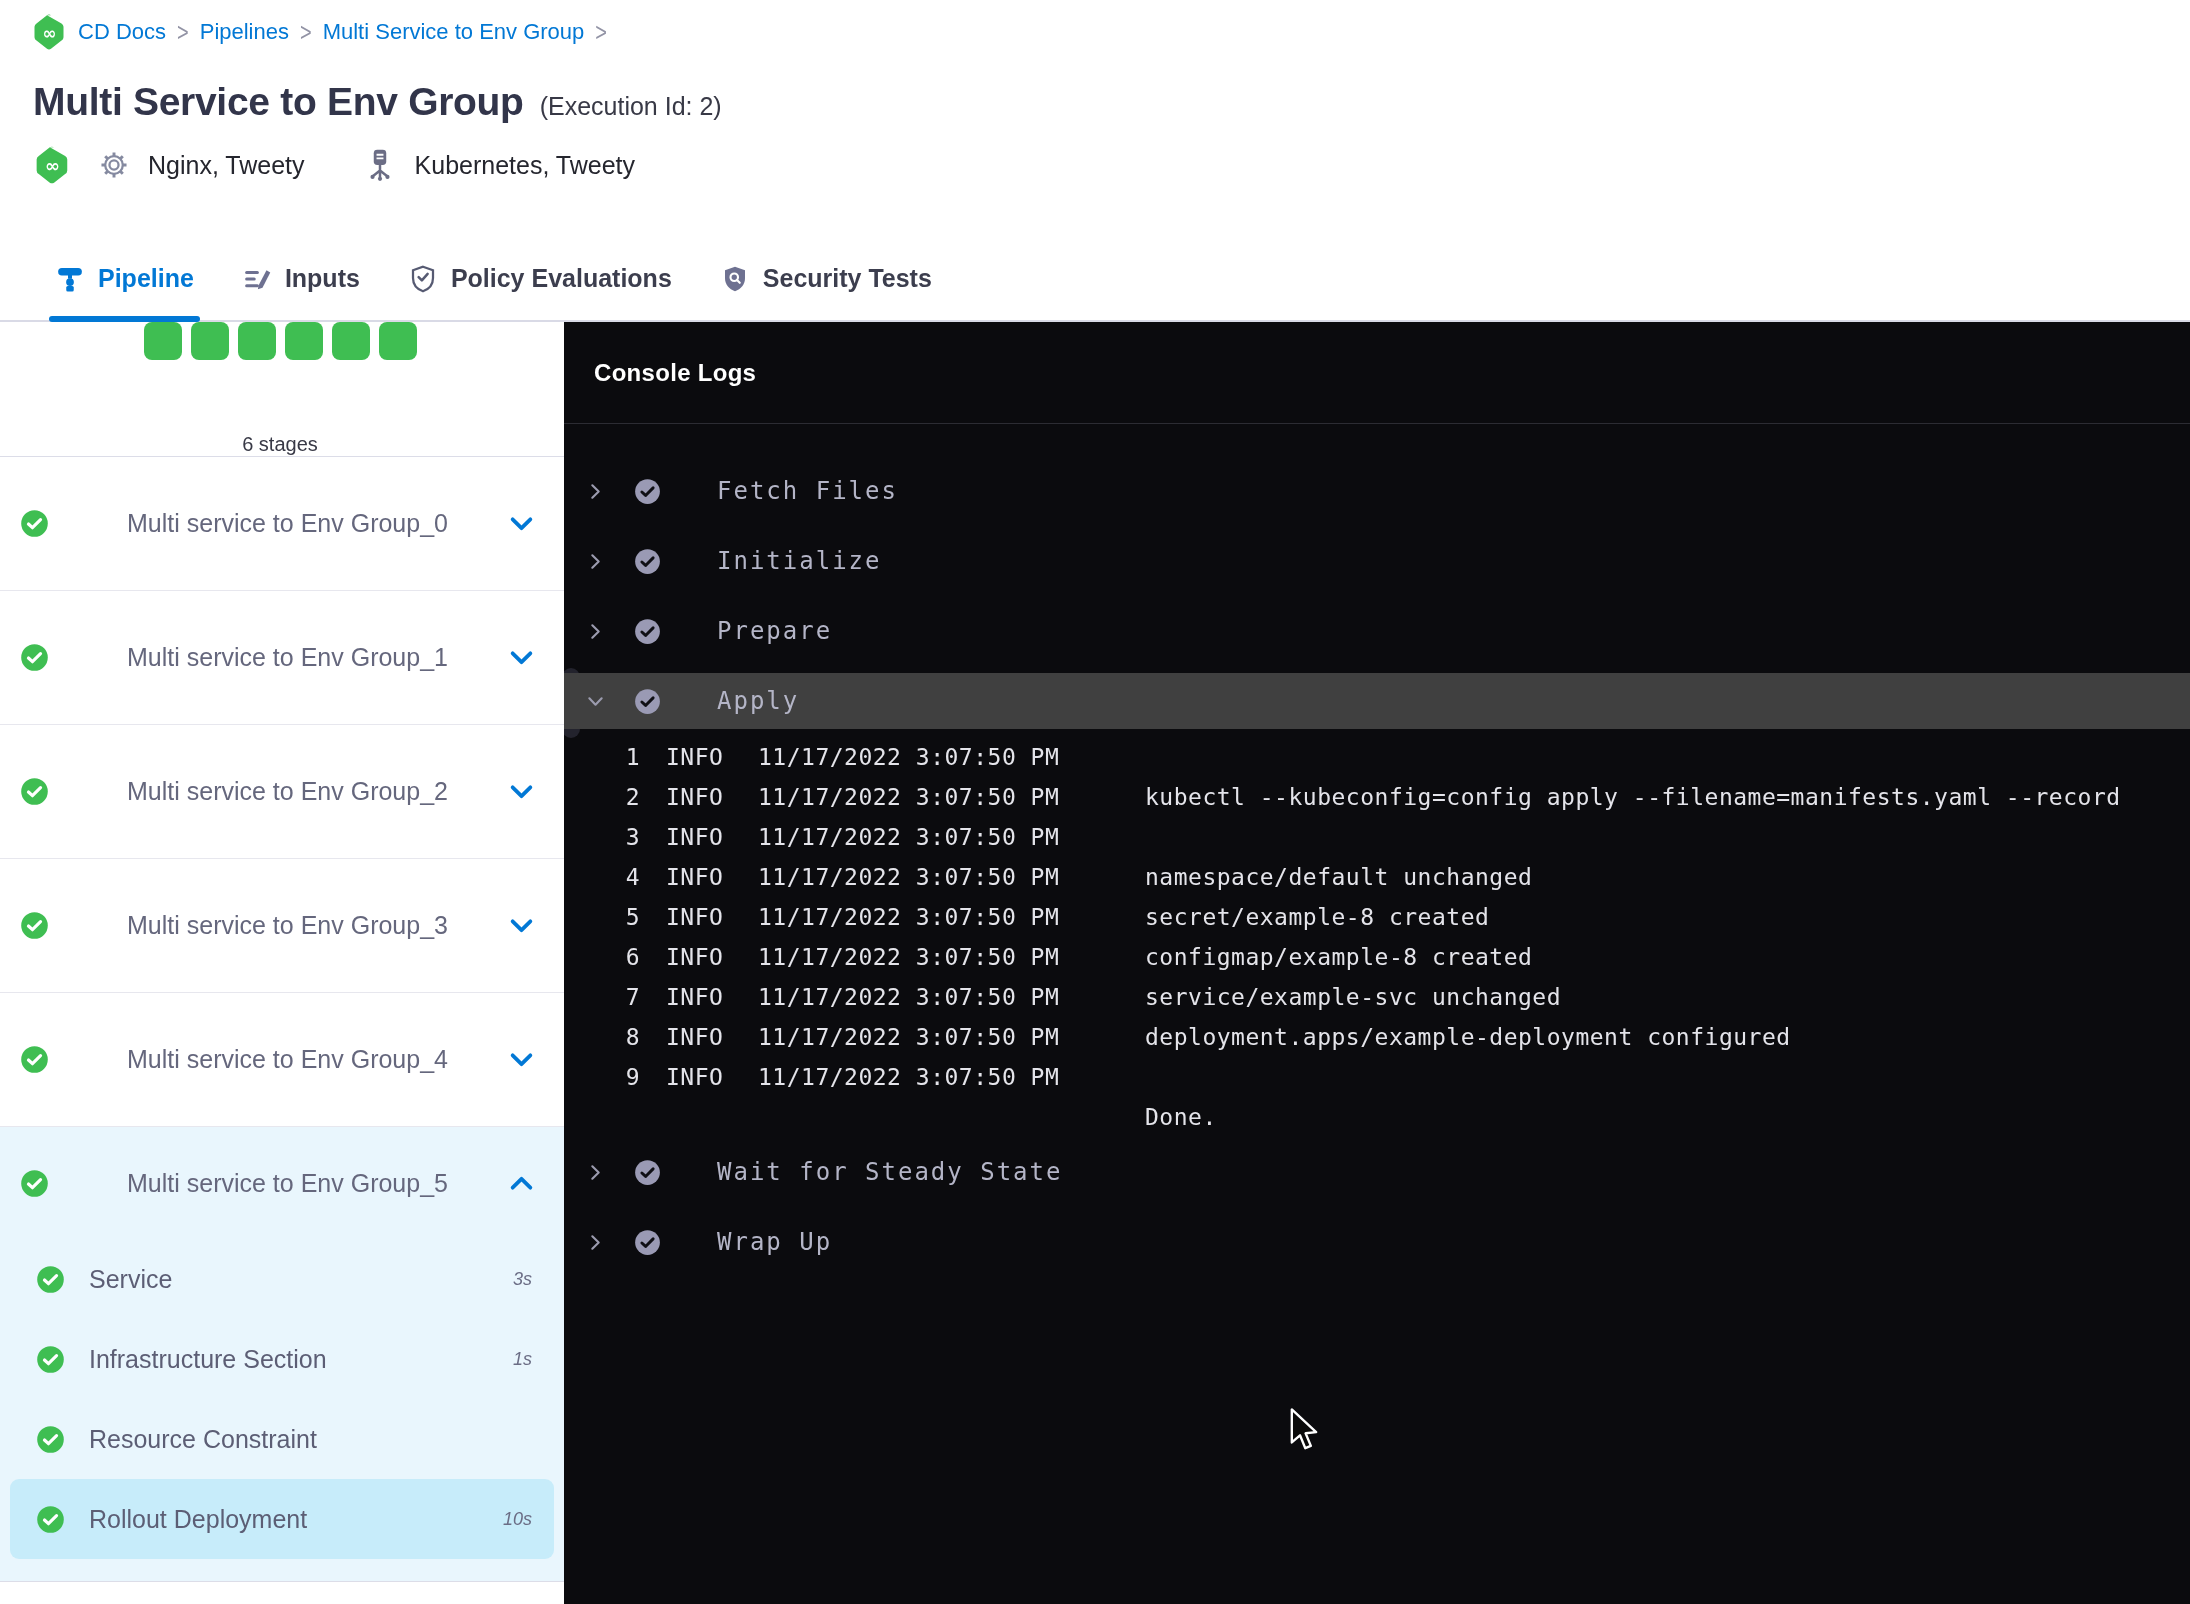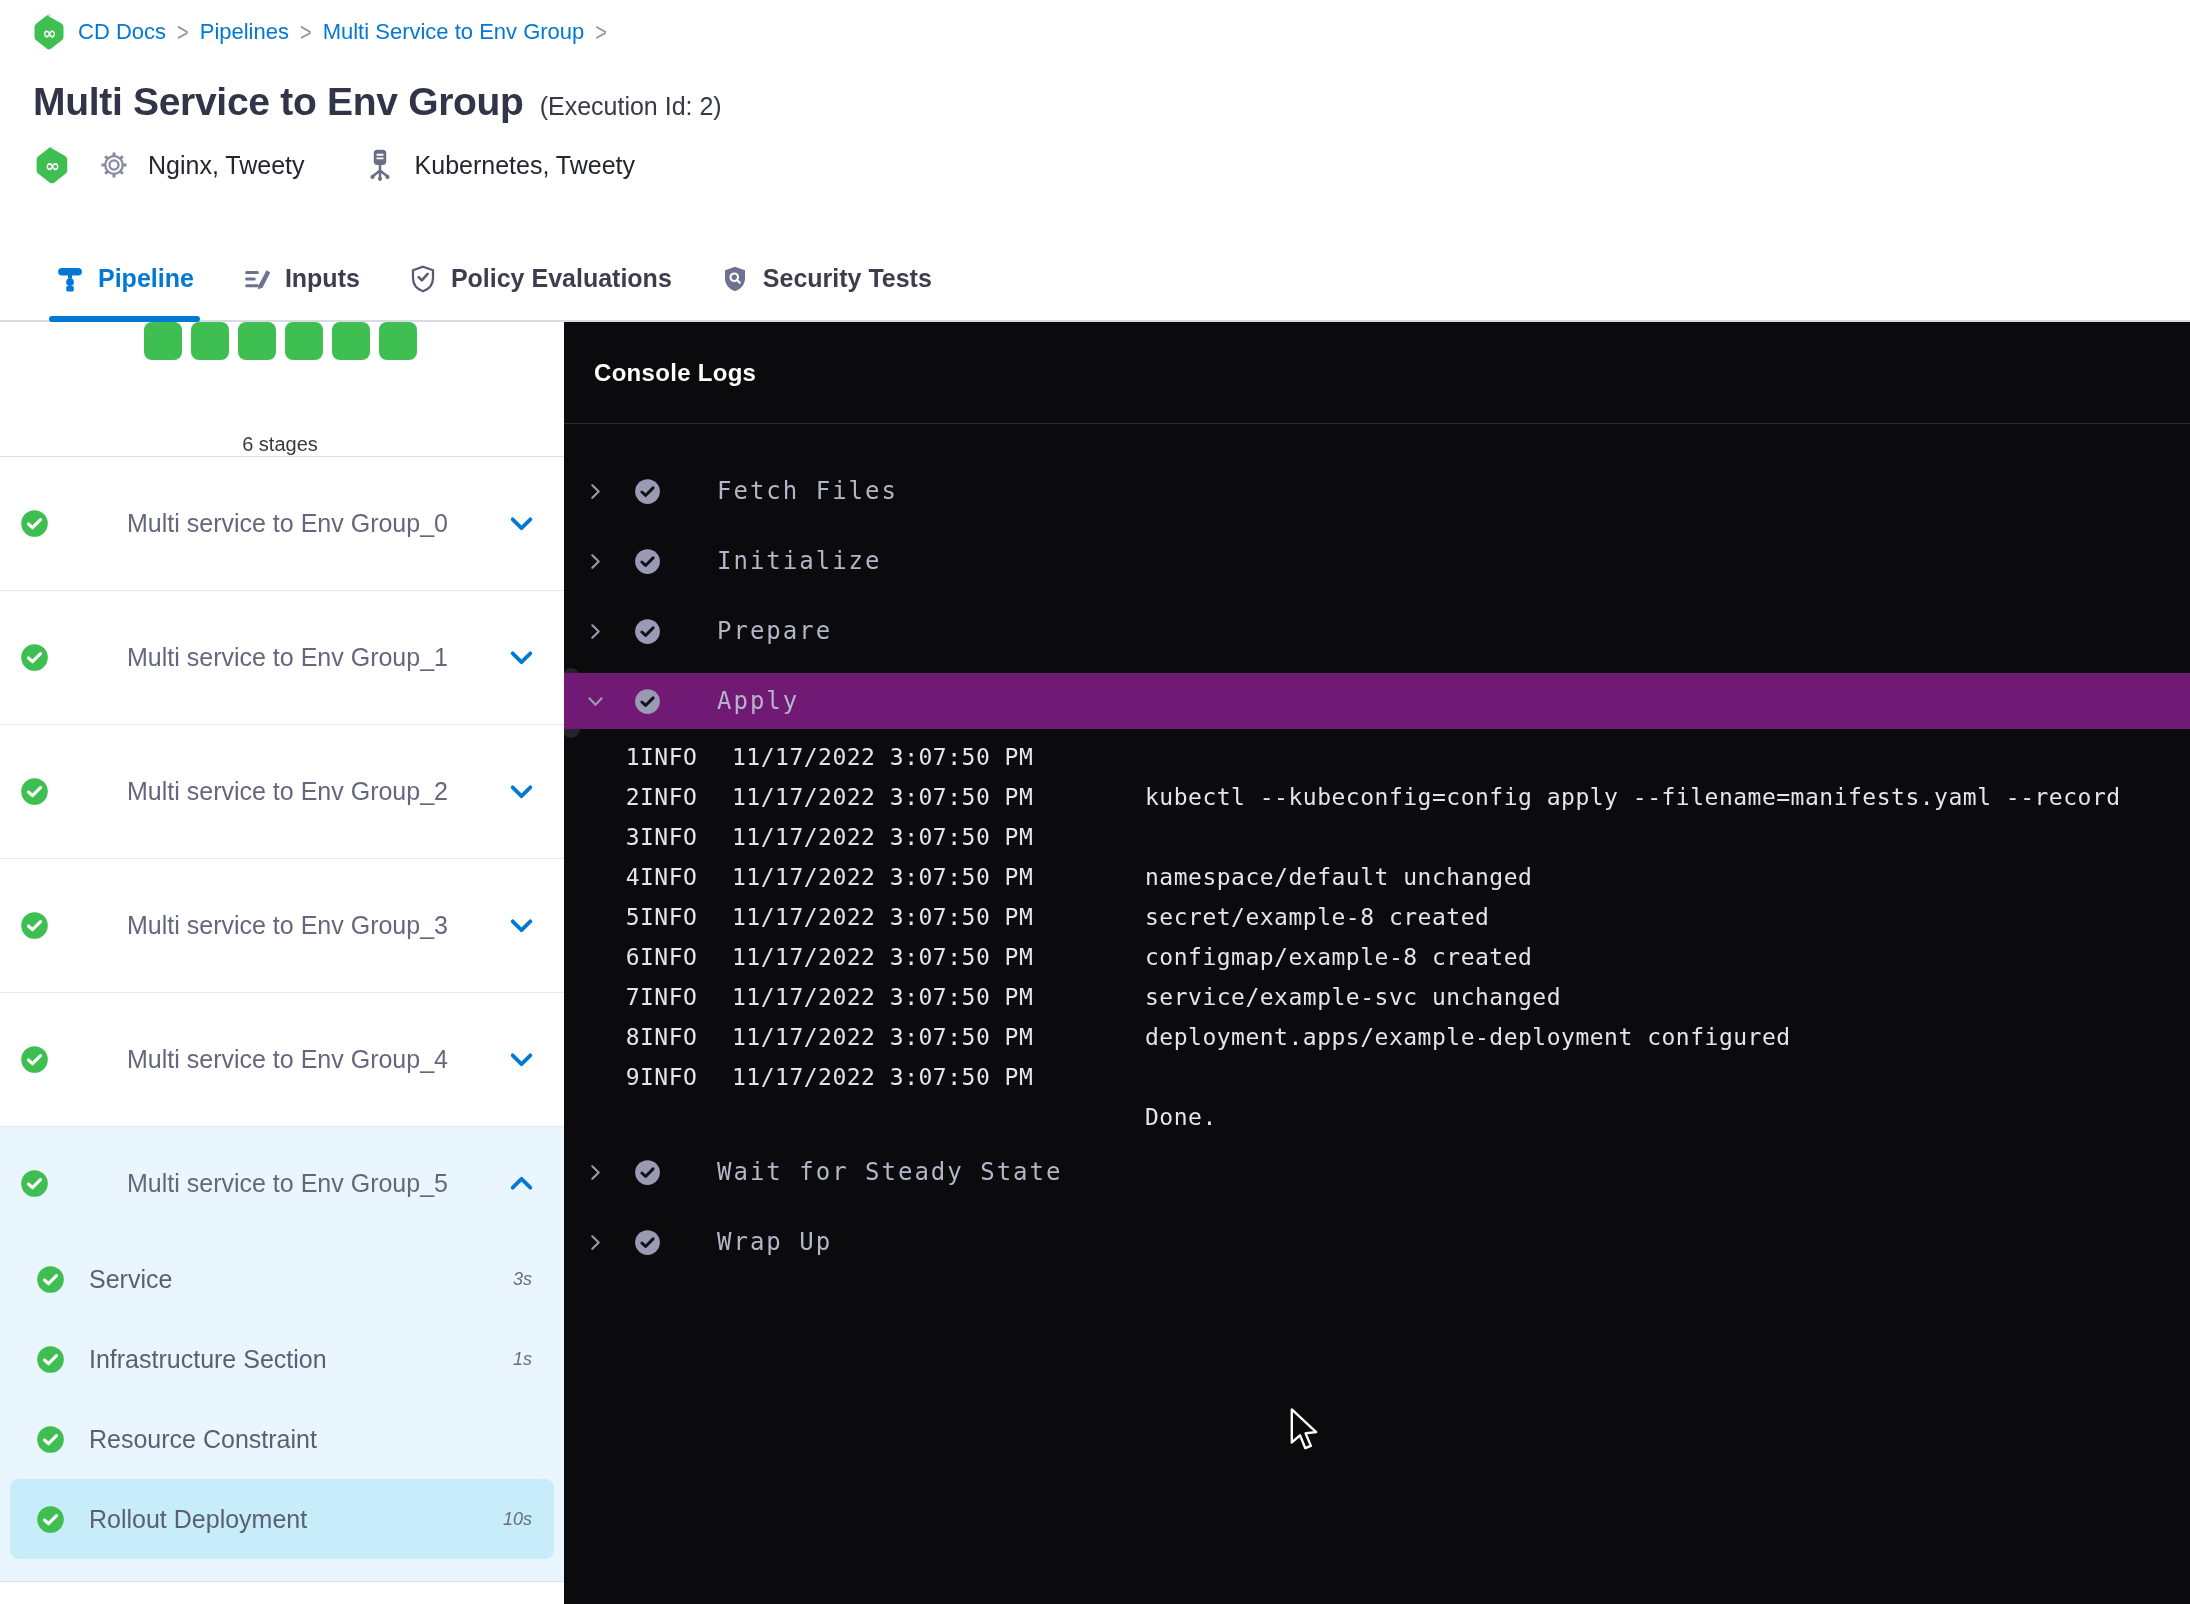--- a/index.html
+++ b/index.html
@@ -49,21 +49,21 @@
   .console-title { font-size:24px; font-weight:bold; color:#ffffff; letter-spacing:0.3px; }
   .console-body { position:absolute; left:0; top:103px; right:0; bottom:0; padding-top:31px; }
   .cstep { height:70px; display:flex; align-items:center; padding-left:18px; cursor:pointer; }
   .cstep .expander { width:26px; display:flex; justify-content:center; }
   .cstep .c-ico { margin-left:26px; display:flex; }
   .cstep .c-label { margin-left:56px; font-family:"DejaVu Sans Mono", monospace; font-size:24px; letter-spacing:2px; color:#b4b5c7; }
   .cstep.open { height:56px; margin:7px 0 8px 0; }
   .loglines { position:relative; }
   .logline { position:relative; height:40px; display:flex; align-items:center; font-family:"DejaVu Sans Mono", monospace; font-size:23px; letter-spacing:0.5px; color:#e4e4ea; }
   .logline .num { width:76px; text-align:right; flex:none; }
-  .logline .level { width:66px; flex:none; }
+  .logline .level { margin-left:26px; width:66px; flex:none; }
   .logline .ts { margin-left:26px; white-space:pre; flex:none; }
   .logline .msg { position:absolute; left:581px; white-space:pre; }
   .scroll-thumb { position:absolute; left:-2px; top:346px; width:18px; height:70px; border-radius:9px; background:#23232d; cursor:pointer; }
   .cursor { position:absolute; left:724px; top:1086px; }
 </style>
 </head>
 <body>
 
 <div class="app">
 
@@ -345,21 +345,21 @@
             </svg>
           </span>
           <span class="c-ico">
             <svg width="27" height="27" viewBox="0 0 24 24">
               <circle cx="12" cy="12" r="11" fill="#9a9ab4"></circle>
               <path d="M7 12.4l3.3 3.1L17 8.8" stroke="#101016" stroke-width="2.6" fill="none" stroke-linecap="round" stroke-linejoin="round"></path>
             </svg>
           </span>
           <span class="c-label">Prepare</span>
         </div>
-        <div class="cstep open" style="background: #701a75;">
+        <div class="cstep open" style="background: #404040;">
           <span class="expander">
             <svg width="17" height="17" viewBox="0 0 16 16" style="transform:rotate(90deg)">
               <path d="M5 2.2l6 5.8-6 5.8" stroke="#9b9bae" stroke-width="2" fill="none" stroke-linecap="round" stroke-linejoin="round"></path>
             </svg>
           </span>
           <span class="c-ico">
             <svg width="27" height="27" viewBox="0 0 24 24">
               <circle cx="12" cy="12" r="11" fill="#9a9ab4"></circle>
               <path d="M7 12.4l3.3 3.1L17 8.8" stroke="#101016" stroke-width="2.6" fill="none" stroke-linecap="round" stroke-linejoin="round"></path>
             </svg>

